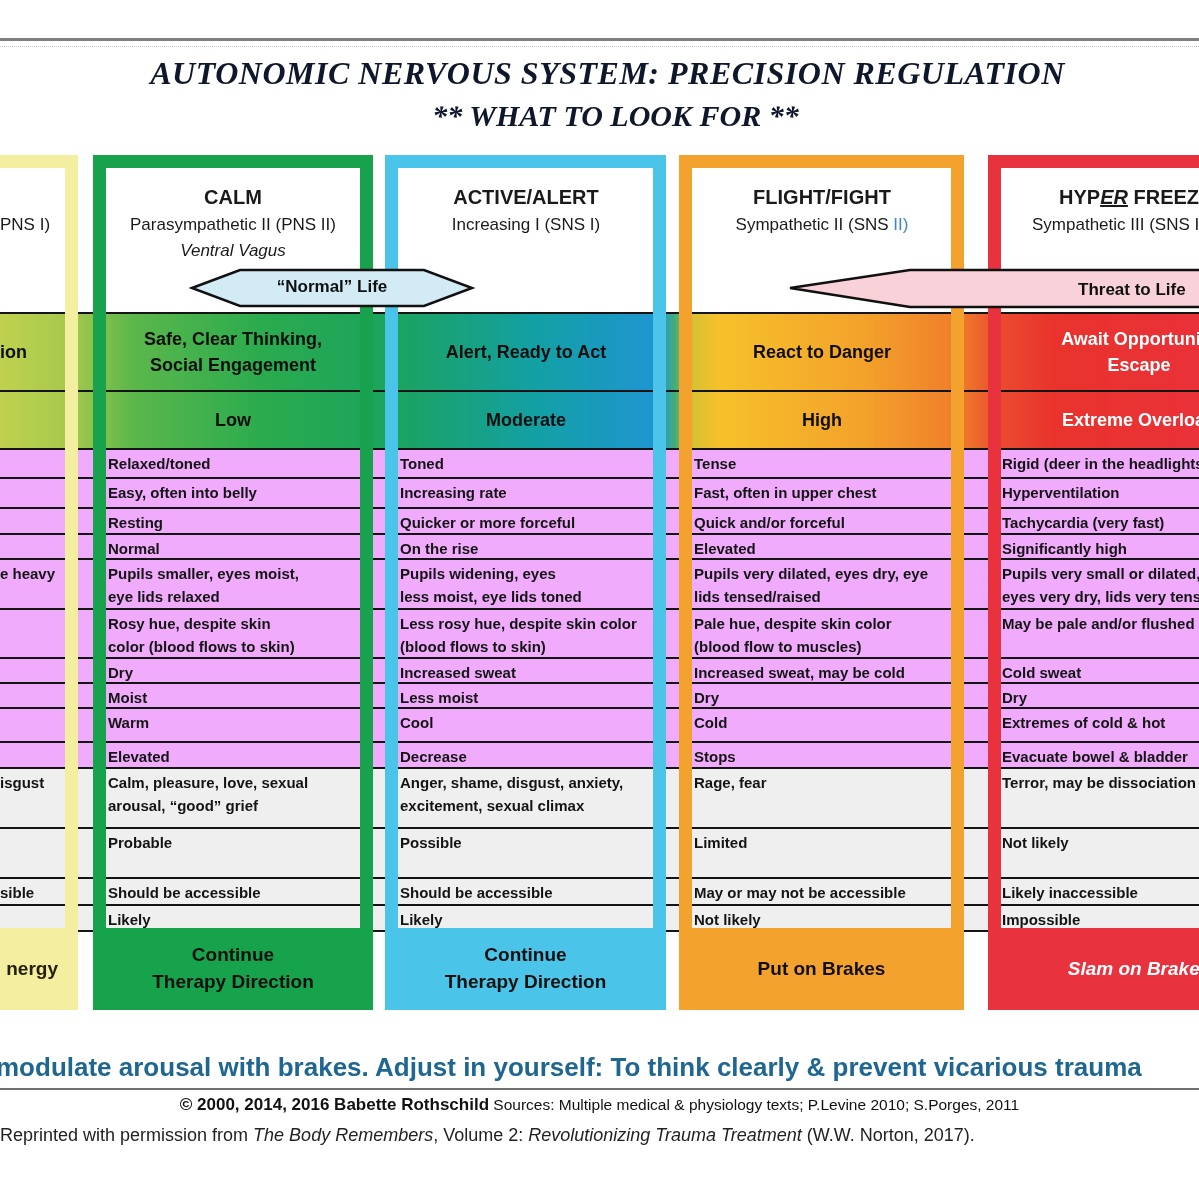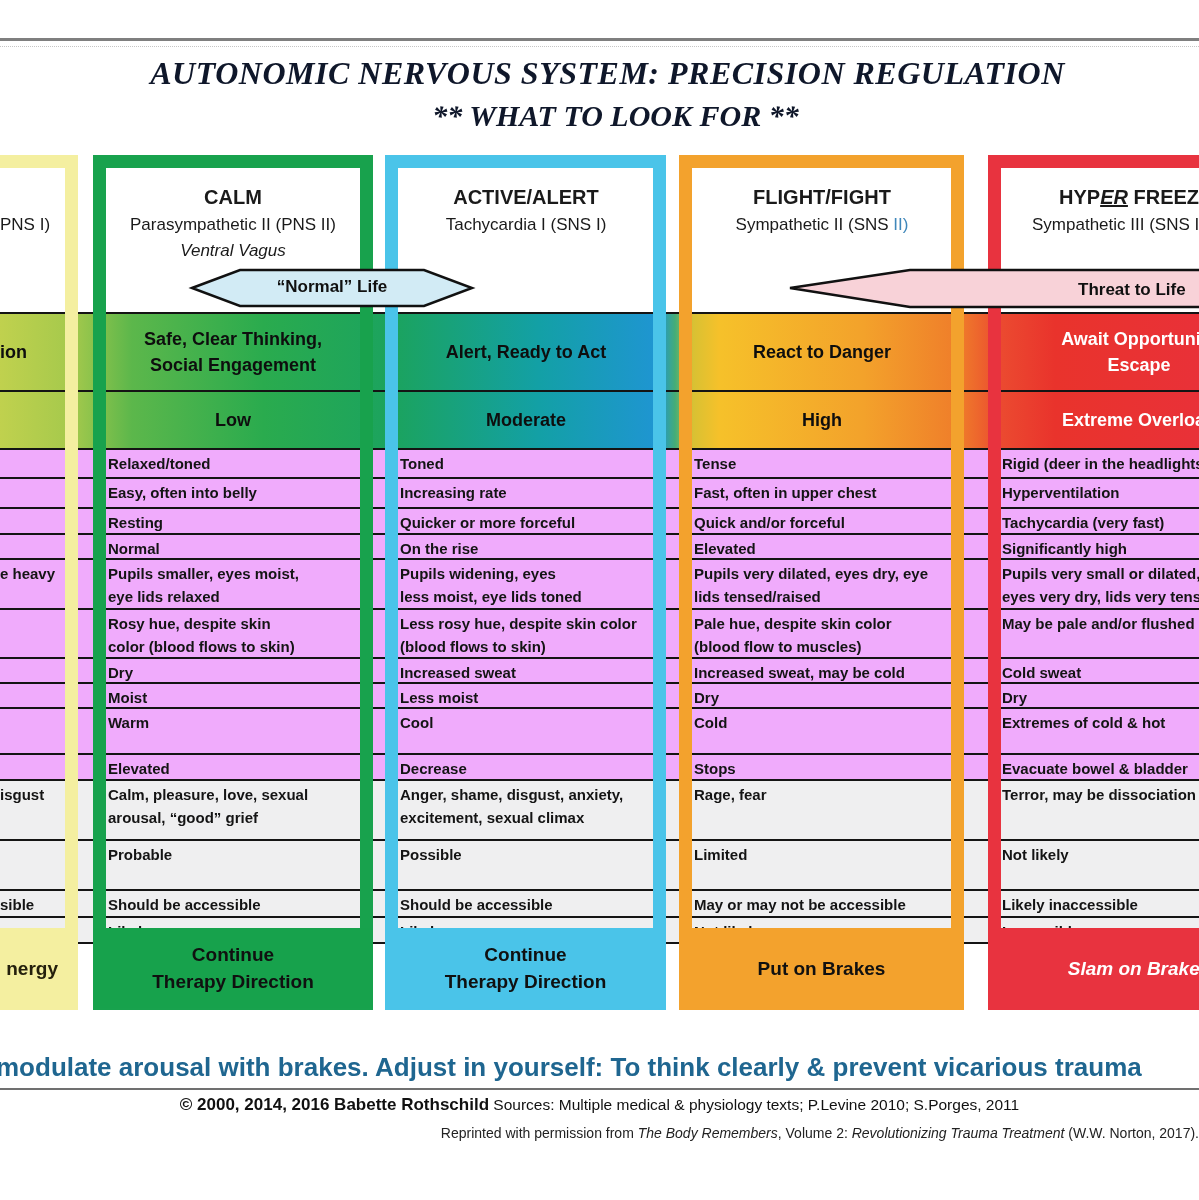--- a/index.html
+++ b/index.html
@@ -30,21 +30,21 @@
   .bc0{left:0;width:62px;justify-content:flex-start;text-align:left;}
   .bc1{left:106px;width:254px;}
   .bc2{left:398px;width:256px;}
   .bc3{left:692px;width:260px;}
   .bc4{left:1001px;width:276px;color:#ffffff;}
 
   .trow{position:relative;border-bottom:2px solid #141414;box-sizing:border-box;}
   .bg-cream{background:#f0abfc;}
   .bg-gray{background:#efeff0;}
   .rh29{height:29px}.rh30{height:30px}.rh26{height:26px}.rh25{height:25px}
-  .rh50{height:50px}.rh49{height:49px}.rh46{height:46px}.rh44{height:60px}.rh27{height:27px}
+  .rh50{height:50px}.rh49{height:49px}.rh46{height:34px}.rh44{height:60px}.rh27{height:27px}
   .cell{position:absolute;top:2px;font-weight:bold;font-size:15px;line-height:23px;
         color:#141414;white-space:pre;}
   .c0{left:0;width:62px;}
   .c1{left:108px;width:252px;}
   .c2{left:400px;width:264px;}
   .c3{left:694px;width:270px;}
   .c4{left:1002px;width:290px;}
 
   
   .colbox{position:absolute;top:155px;height:855px;border-style:solid;border-width:13px;
@@ -85,21 +85,21 @@
   .bb2{left:385px;width:281px;background:#4ac4e9;}
   .bb3{left:679px;width:285px;background:#f3a22d;}
   .bb4{left:988px;width:302px;background:#e8333f;color:#ffffff;font-style:italic;}
 
   
   .fblue{position:absolute;top:1052px;left:-4px;width:1260px;font-size:26px;font-weight:bold;
          color:#1f6690;white-space:nowrap;z-index:2;}
   .frule{position:absolute;top:1088px;left:0;width:100%;height:2px;background:#707070;}
   .fcopy{position:absolute;top:1095px;left:0;width:100%;text-align:center;font-size:15.5px;color:#111;white-space:pre;}
   .fcopy .bold{font-size:17px;font-weight:bold;}
-  .freprint{position:absolute;top:1125px;left:0;width:100%;text-align:right;font-size:14px;color:#222;white-space:pre;}
+  .freprint{position:absolute;top:1125px;left:0;width:100%;text-align:left;font-size:18px;color:#222;white-space:pre;}
   .it{font-style:italic;}
 </style>
 </head>
 <body>
 
 <div class="canvas">
 
   <div class="rule-top"></div>
   <div class="rule-top2"></div>
 
@@ -229,21 +229,21 @@
   <div class="colbox colbox3"></div>
   <div class="colbox colbox4"></div>
 
   <div class="hline hsub hc0">PNS I)</div>
 
   <div class="hline htitle hc1">CALM</div>
   <div class="hline hsub hc1">Parasympathetic II (PNS II)</div>
   <div class="hline hsub2 hc1">Ventral Vagus</div>
 
   <div class="hline htitle hc2">ACTIVE/ALERT</div>
-  <div class="hline hsub hc2">Tachycardia I (SNS I)</div>
+  <div class="hline hsub hc2">Increasing I (SNS I)</div>
 
   <div class="hline htitle hc3">FLIGHT/FIGHT</div>
   <div class="hline hsub hc3"><span>Sympathetic II (SNS</span><span class="sub-blue"> II)</span></div>
 
   <div class="hline htitle hc4"><span>HYP</span><span class="em-ul">ER</span><span> FREEZE</span></div>
   <div class="hline hsub hc4">Sympathetic III (SNS III)</div>
 
   <svg class="arrow-svg" viewBox="0 0 1199 1200">
     <polygon points="192,288 240,270 424,270 472,288 424,306 240,306" fill="#d2ebf5" stroke="#111111" stroke-width="2.5"></polygon>
     <polygon points="790,288 910,270 1210,270 1210,307 910,307" fill="#f8d2d8" stroke="#111111" stroke-width="2.5"></polygon>

